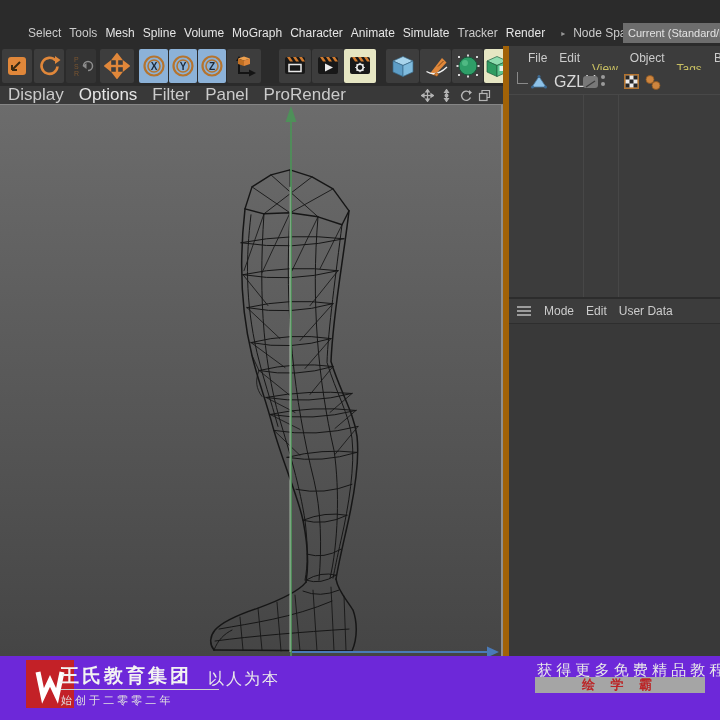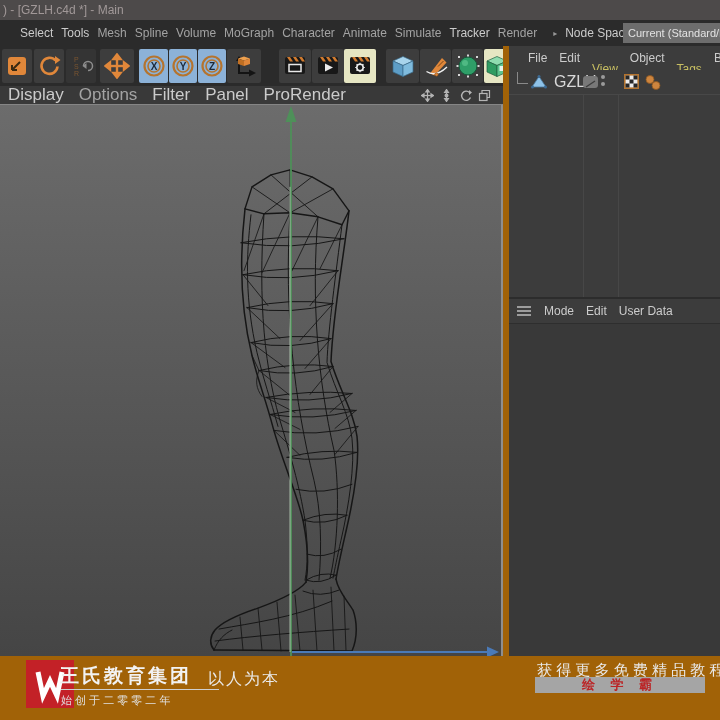--- a/index.html
+++ b/index.html
@@ -3,24 +3,24 @@
 <meta charset="utf-8">
 <style>
   html,body{margin:0;padding:0;}
   body{width:720px;height:720px;background:#2b2b2b;font-family:"Liberation Sans",sans-serif;position:relative;overflow:hidden;}
   #app{position:absolute;inset:0;width:720px;height:720px;}
 
   
   .titlebar{position:absolute;left:0;top:0;width:720px;height:20px;background:#4d4a4a;color:#a19898;font-size:12px;line-height:20px;padding-left:3px;box-sizing:border-box;white-space:nowrap;}
 
   
-  .menubar{position:absolute;left:0;top:20px;width:720px;height:26px;background:#2b2b2b;display:flex;align-items:center;font-size:12px;gap:8px;padding-left:20px;box-sizing:border-box;}
+  .menubar{position:absolute;left:0;top:20px;width:720px;height:26px;background:#2b2b2b;display:flex;align-items:center;font-size:12px;gap:8px;padding-left:28px;box-sizing:border-box;}
   .mi{white-space:nowrap;cursor:default;}
   .mi.gray{color:#cbcbcb;}
-  .mi.yel{color:#a3a3a3;}
+  .mi.yel{color:#e5e5e5;}
   .ns-arrow{color:#989898;font-size:8px;margin-left:8px;}
   .ns-label{color:#cbcbcb;}
   .ns-box{position:absolute;right:0;top:3px;width:97px;height:20px;background:#6d6d6d;color:#e3e3e3;font-size:11px;line-height:20px;padding-left:5px;overflow:hidden;white-space:nowrap;box-sizing:border-box;}
 
   
   .toolbar{position:absolute;left:0;top:46px;width:720px;height:40px;background:#2b2b2b;}
   .tbtn{position:absolute;top:3px;height:34px;width:30px;background:#3d3d3d;border-radius:2px;display:flex;align-items:center;justify-content:center;}
   .tbtn.blue{background:#8cb2d8;}
   .tbtn.cream{background:#e6e6c3;}
   .tbtn.dis{background:#343434;}
@@ -44,38 +44,37 @@
   .vis-dots{position:absolute;left:92px;top:5px;display:flex;flex-direction:column;gap:3px;}
   .vis-dots i{width:4px;height:4px;border-radius:50%;background:#9a9a9a;display:block;}
   .om-list{position:relative;height:202px;border-top:1px solid #484848;border-bottom:2px solid #2c2c2c;background:#3c3c3c;}
   .vline{position:absolute;top:0;bottom:0;width:1px;background:#474747;}
   .am-menu{border-bottom:1px solid #2e2e2e;background:#3c3c3c;}
   .am-body{height:400px;background:#393939;}
 
   .hamburger{width:16px;height:12px;display:inline-block;}
 
   
-  .watermark{position:absolute;left:0;top:656px;width:720px;height:64px;background:#a16207;z-index:5;}
+  .watermark{position:absolute;left:0;top:656px;width:720px;height:64px;background:#6d28d9;z-index:5;}
   .logo{position:absolute;left:26px;top:4px;width:48px;height:48px;background:#c32127;display:flex;align-items:center;justify-content:center;}
   .company{position:absolute;left:60px;top:7px;font-size:19px;font-weight:bold;color:#f2f2f2;letter-spacing:3px;white-space:nowrap;}
   .slogan{position:absolute;left:172px;top:13px;font-size:16px;color:#eaeaea;letter-spacing:2px;white-space:nowrap;margin-left:36px;}
   .wm-line{position:absolute;left:61px;top:33px;width:158px;height:1px;background:#cfcfcf;}
   .founded{position:absolute;left:61px;top:37px;font-size:11px;color:#e0e0e0;white-space:nowrap;}
   .promo1{position:absolute;left:537px;top:5px;font-size:15px;color:#e8e8e8;white-space:nowrap;}
   .banner{position:absolute;left:535px;top:21px;width:170px;height:16px;background:#a5a5a5;display:flex;align-items:center;justify-content:center;}
   .banner span{color:#bb2426;font-weight:bold;font-size:13px;letter-spacing:6px;white-space:nowrap;}
   .promo2{position:absolute;left:536px;top:38px;font-size:13px;color:#f0f0f0;white-space:nowrap;}
   .promo2 b{font-weight:bold;}
 </style>
 </head>
 <body>
 
 <div id="app">
 
-  <div class="titlebar">) - [GZLH.c4d *] - Main</div>
 
   <div class="menubar">
     <span class="mi gray">Select</span>
     <span class="mi gray">Tools</span>
     <span class="mi yel">Mesh</span>
     <span class="mi yel">Spline</span>
     <span class="mi yel">Volume</span>
     <span class="mi yel">MoGraph</span>
     <span class="mi yel">Character</span>
     <span class="mi yel">Animate</span>

